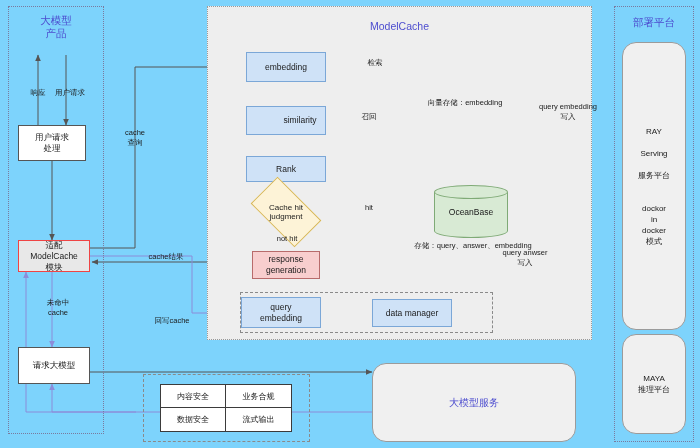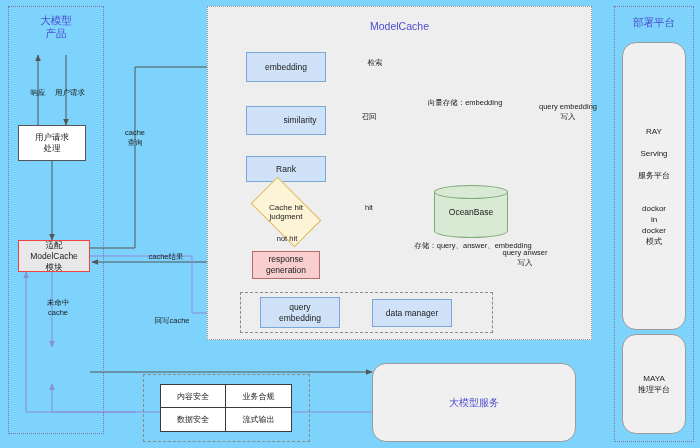--- a/index.html
+++ b/index.html
@@ -210,20 +210,21 @@
   <div class="panel-title" style="left:8px; top:14px; width:96px;">大模型
 产品</div>
 
   <div class="box box-white" style="left:18px; top:125px; width:68px; height:36px;">用户请求
 处理</div>
 
   <div class="box box-gray" style="left:18px; top:240px; width:72px; height:32px;">适配
 ModelCache
 模块</div>
 
+  <div class="box box-white" style="left:18px; top:347px; width:72px; height:37px;">请求大模型</div>
 
   <div class="cap" style="left:24px; top:88px; width:28px;">响应</div>
   <div class="cap" style="left:52px; top:88px; width:36px;">用户请求</div>
   <div class="cap" style="left:38px; top:298px; width:40px;">未命中
 cache</div>
 
   <div class="edge-label" style="left:116px; top:128px; width:38px;">cache
 查询</div>
   <div class="edge-label" style="left:138px; top:252px; width:56px;">cache结果</div>
   <div class="edge-label" style="left:146px; top:316px; width:52px;">回写cache</div>
@@ -248,21 +249,21 @@
 
   <div class="cyl" style="left:434px; top:185px; width:74px; height:53px;padding-left:28px;">
     <div class="cyl-bot"></div>
     <div class="cyl-body"></div>
     <div class="cyl-top"></div>
     <div class="cyl-label">OceanBase</div>
   </div>
   <div class="cap" style="left:400px; top:241px; width:146px;">存储：query、answer、embedding</div>
 
   <div class="panel-inner-dotted" style="left:240px; top:292px; width:253px; height:41px;"></div>
-  <div class="box box-blue" style="left:260px; top:297px; width:80px; height:31px;">query
+  <div class="box box-blue" style="left:241px; top:297px; width:80px; height:31px;">query
 embedding</div>
   <div class="box box-blue" style="left:372px; top:299px; width:80px; height:28px;">data manager</div>
 
   <div class="edge-label" style="left:358px; top:58px; width:34px;">检索</div>
   <div class="edge-label" style="left:355px; top:112px; width:28px;">召回</div>
   <div class="edge-label" style="left:358px; top:203px; width:22px;">hit</div>
   <div class="edge-label" style="left:268px; top:234px; width:38px;">not hit</div>
   <div class="edge-label" style="left:524px; top:102px; width:88px; text-align:center;">query embedding
 写入</div>
   <div class="edge-label" style="left:489px; top:248px; width:72px; text-align:center;">query anwser

